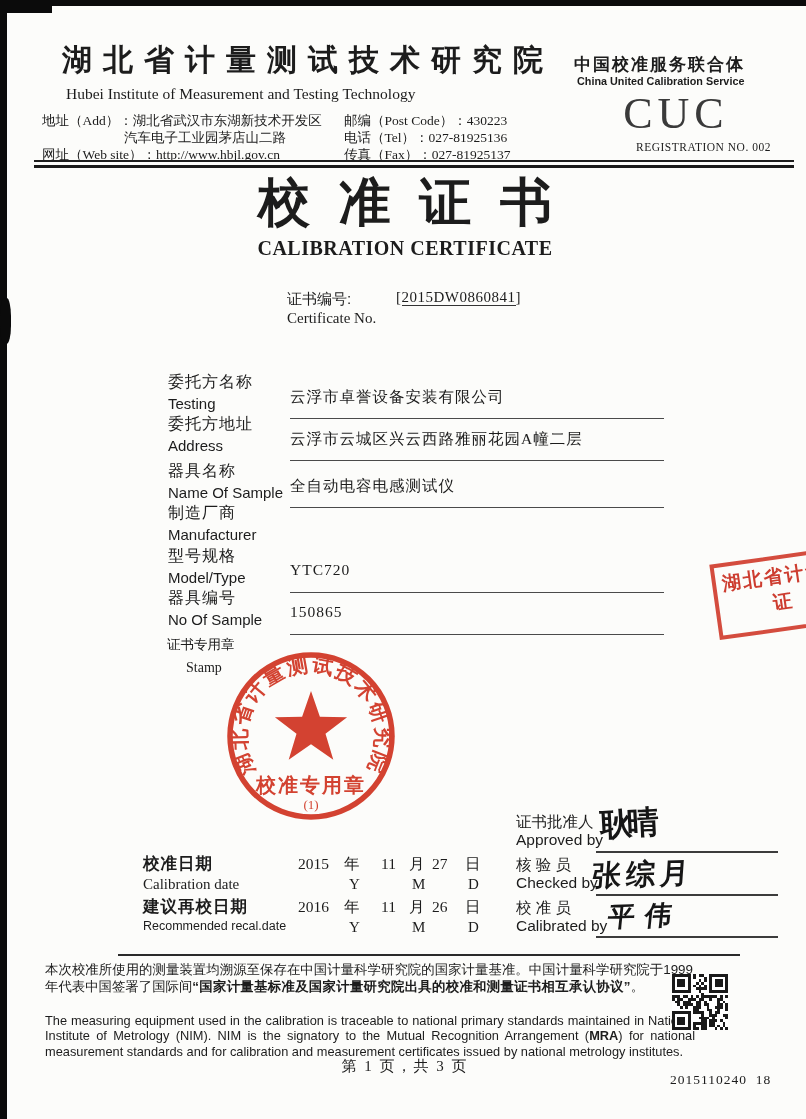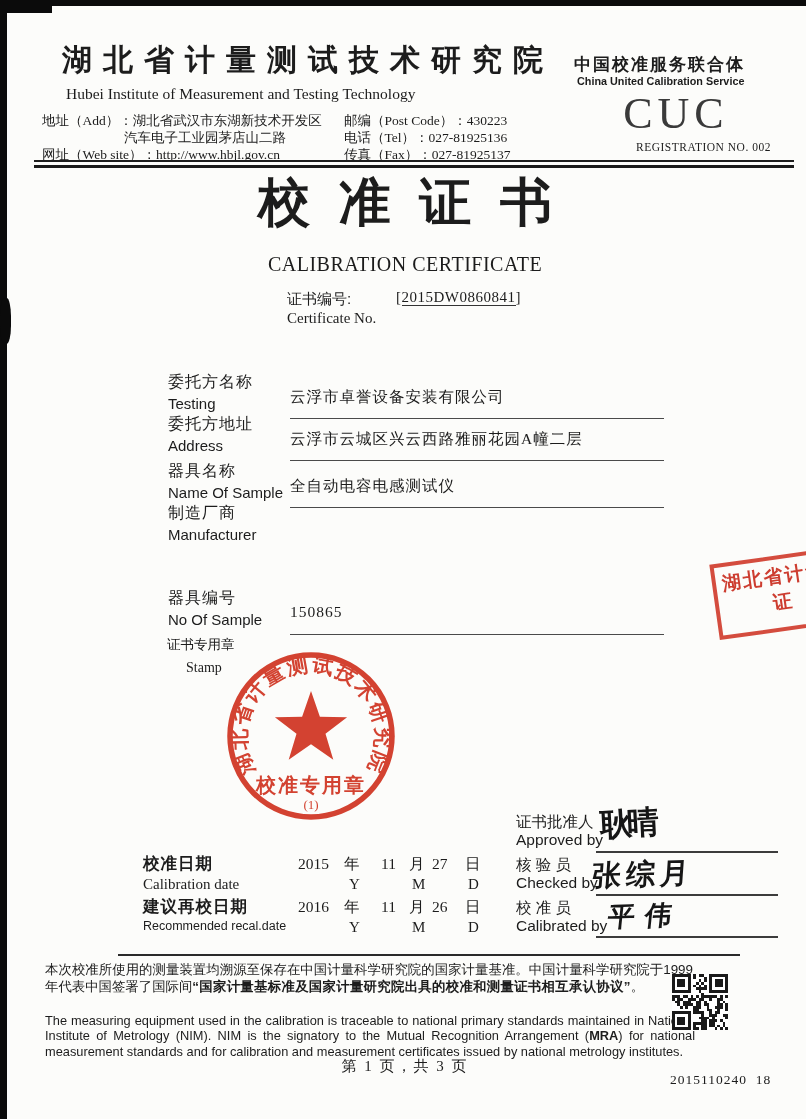--- a/index.html
+++ b/index.html
@@ -19,21 +19,21 @@
   .cuc-cn{left:574px;top:53px;font-size:17px;font-weight:bold;letter-spacing:2px;}
   .cuc-en{left:577px;top:75px;font-size:10.8px;font-weight:bold;}
   .cuc-abbr{left:576px;top:88px;width:200px;text-align:center;font-size:44px;letter-spacing:5px;color:#3a3a3a;}
   .cuc-reg{left:590px;top:141px;font-size:11.5px;letter-spacing:.5px;margin-left:46px;}
   .rule1{left:34px;top:160px;width:760px;height:2px;background:#1e1e1e;}
   .rule2{left:34px;top:165px;width:760px;height:3px;background:#1a1a1a;}
 
   
   .title-cn{left:150px;top:168px;width:510px;text-align:center;font-size:52px;font-weight:bold;
             letter-spacing:.55em;text-indent:.55em;}
-  .title-en{left:150px;top:237px;width:510px;text-align:center;font-size:20px;font-weight:normal;letter-spacing:.5px;margin-top:16px;}
+  .title-en{left:150px;top:237px;width:510px;text-align:center;font-size:20px;font-weight:bold;letter-spacing:.5px;}
 
   .certno-lbl{left:287px;top:290px;font-size:15px;}
   .certno-en{left:287px;top:310px;font-size:15px;}
   .certno-val{left:396px;top:289px;font-size:15px;letter-spacing:.5px;}
   .certno-val u{text-decoration:none;border-bottom:1.4px solid #333;}
 
   
   .frow{position:absolute;left:168px;width:500px;height:40px;}
   .lcn{font-size:16px;font-family:"Liberation Sans",sans-serif;letter-spacing:1px;}
   .len{font-size:15px;font-family:"Liberation Sans",sans-serif;margin-top:2px;}
@@ -120,20 +120,25 @@
     <div class="fval">云浮市云城区兴云西路雅丽花园A幢二层</div>
   </div>
   <div class="frow" style="top:461px;">
     <div class="lcn">器具名称</div>
     <div class="len">Name Of Sample</div>
     <div class="fval">全自动电容电感测试仪</div>
   </div>
   <div class="frow" style="top:503px;">
     <div class="lcn">制造厂商</div>
     <div class="len">Manufacturer</div>
+  </div>
+  <div class="frow" style="top:546px;">
+    <div class="lcn">型号规格</div>
+    <div class="len">Model/Type</div>
+    <div class="fval">YTC720</div>
   </div>
   <div class="frow" style="top:588px;">
     <div class="lcn">器具编号</div>
     <div class="len">No Of Sample</div>
     <div class="fval">150865</div>
   </div>
 
   <div class="abs stamp-lbl sans">证书专用章</div>
   <div class="abs stamp-lbl-en">Stamp</div>
 

